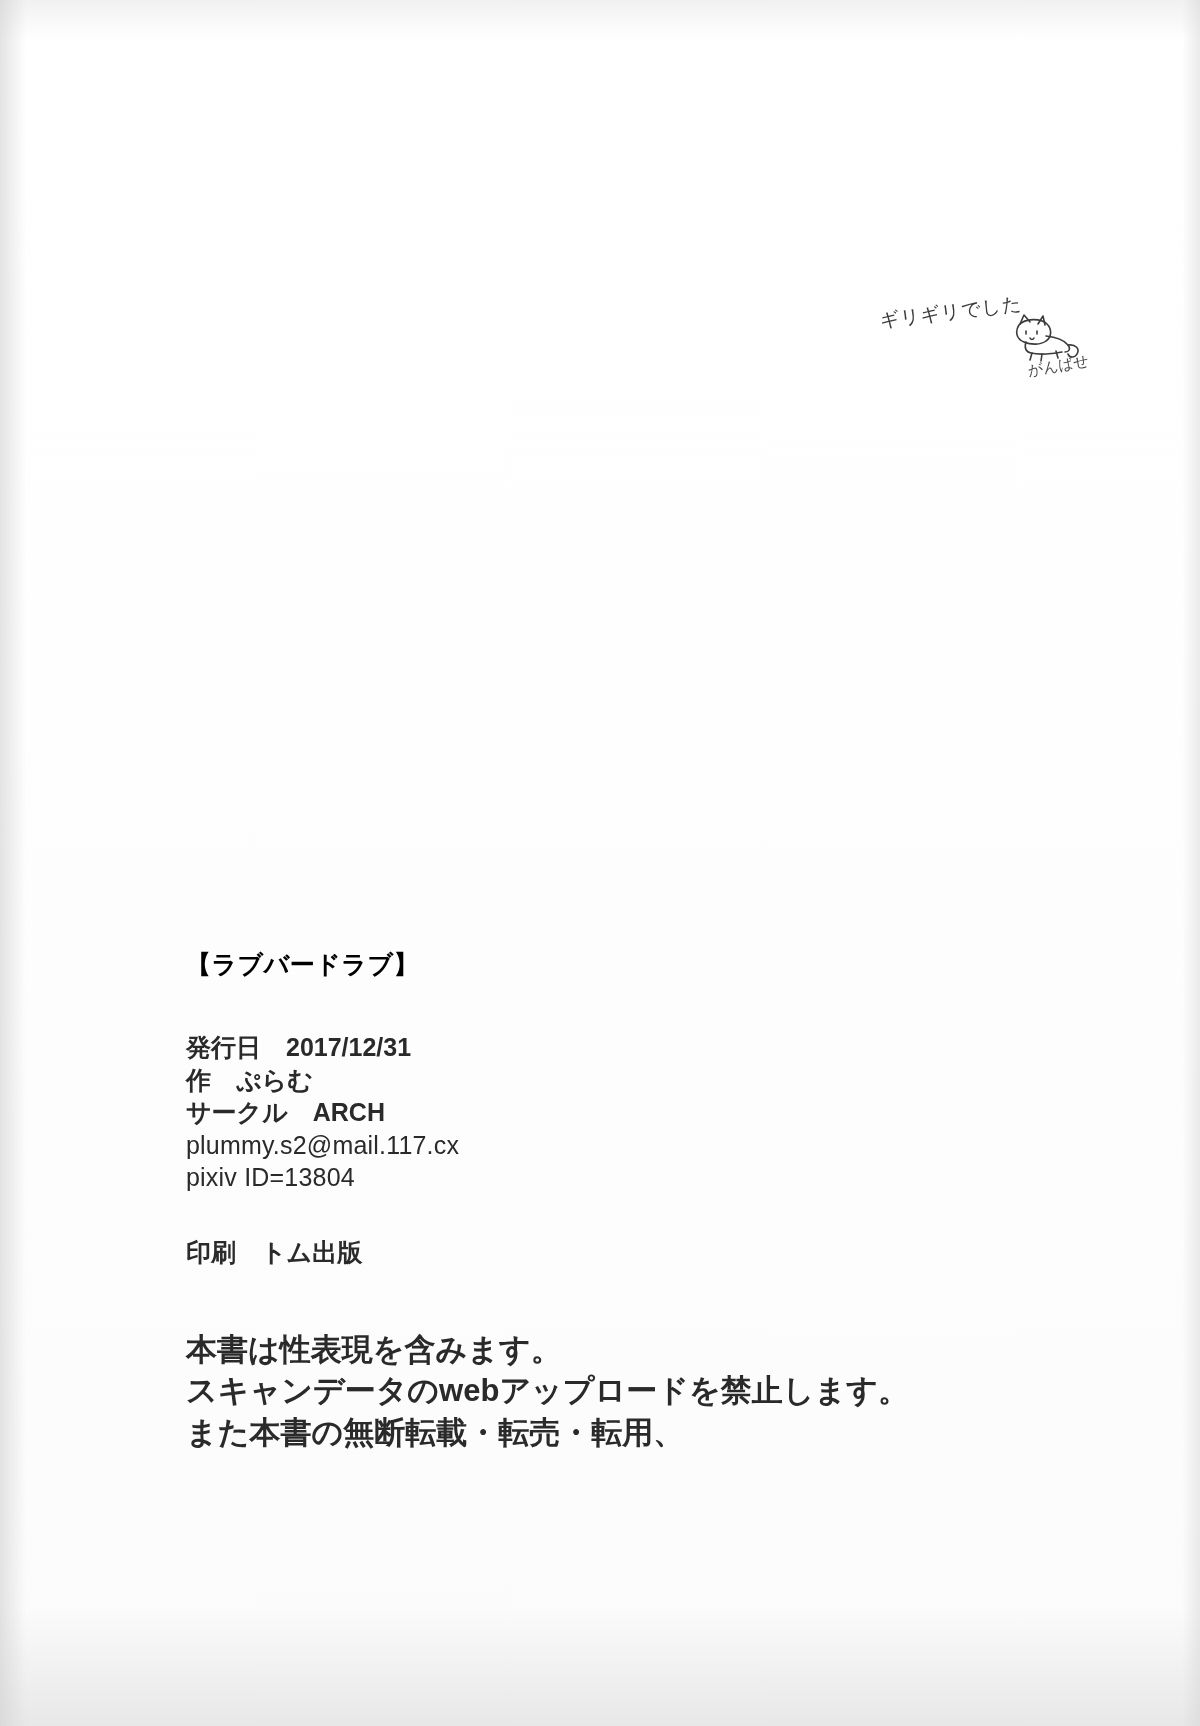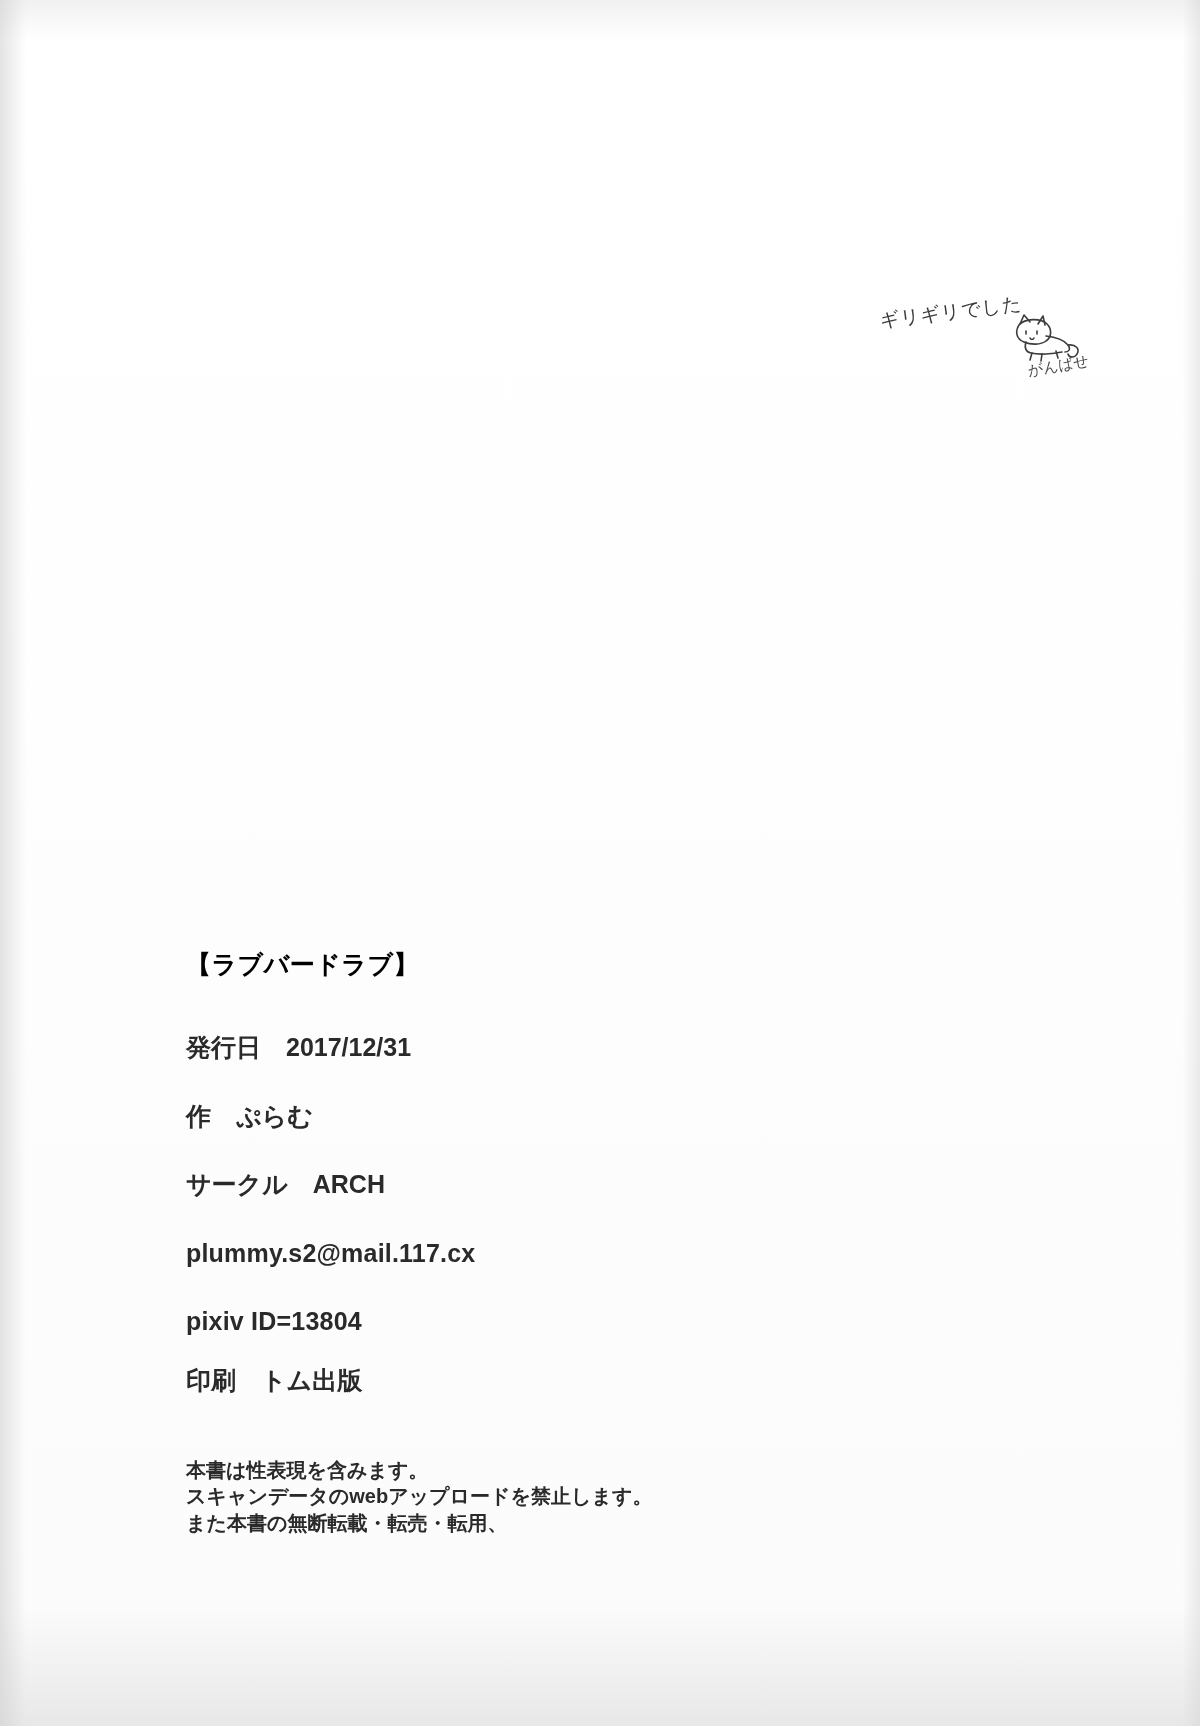--- a/index.html
+++ b/index.html
@@ -98,34 +98,34 @@
     margin: 0 0 50px 0;
     color: #000000;
   }
   .credits {
     font-size: 25px;
     line-height: 1.30;
     font-weight: 700;
     color: #2a2a2a;
     margin: 0;
   }
-  .credits div { white-space: pre; margin-top: 36px; }
+  .credits div { white-space: pre; }
   .credit-latin {
-    font-weight: 700;
+    font-weight: 400;
     letter-spacing: 0.2px;
   }
   .printer {
     font-size: 25px;
     font-weight: 700;
     color: #2a2a2a;
-    margin-top: 26px;
+    margin-top: 42px;
     white-space: pre;
   }
   .notice {
-    font-size: 20px;
+    font-size: 31px;
     font-weight: 700;
     line-height: 1.34;
     color: #2a2a2a;
     margin-top: 60px;
   }
   .notice div { white-space: pre; }
 </style>
 </head>
 <body>
 

